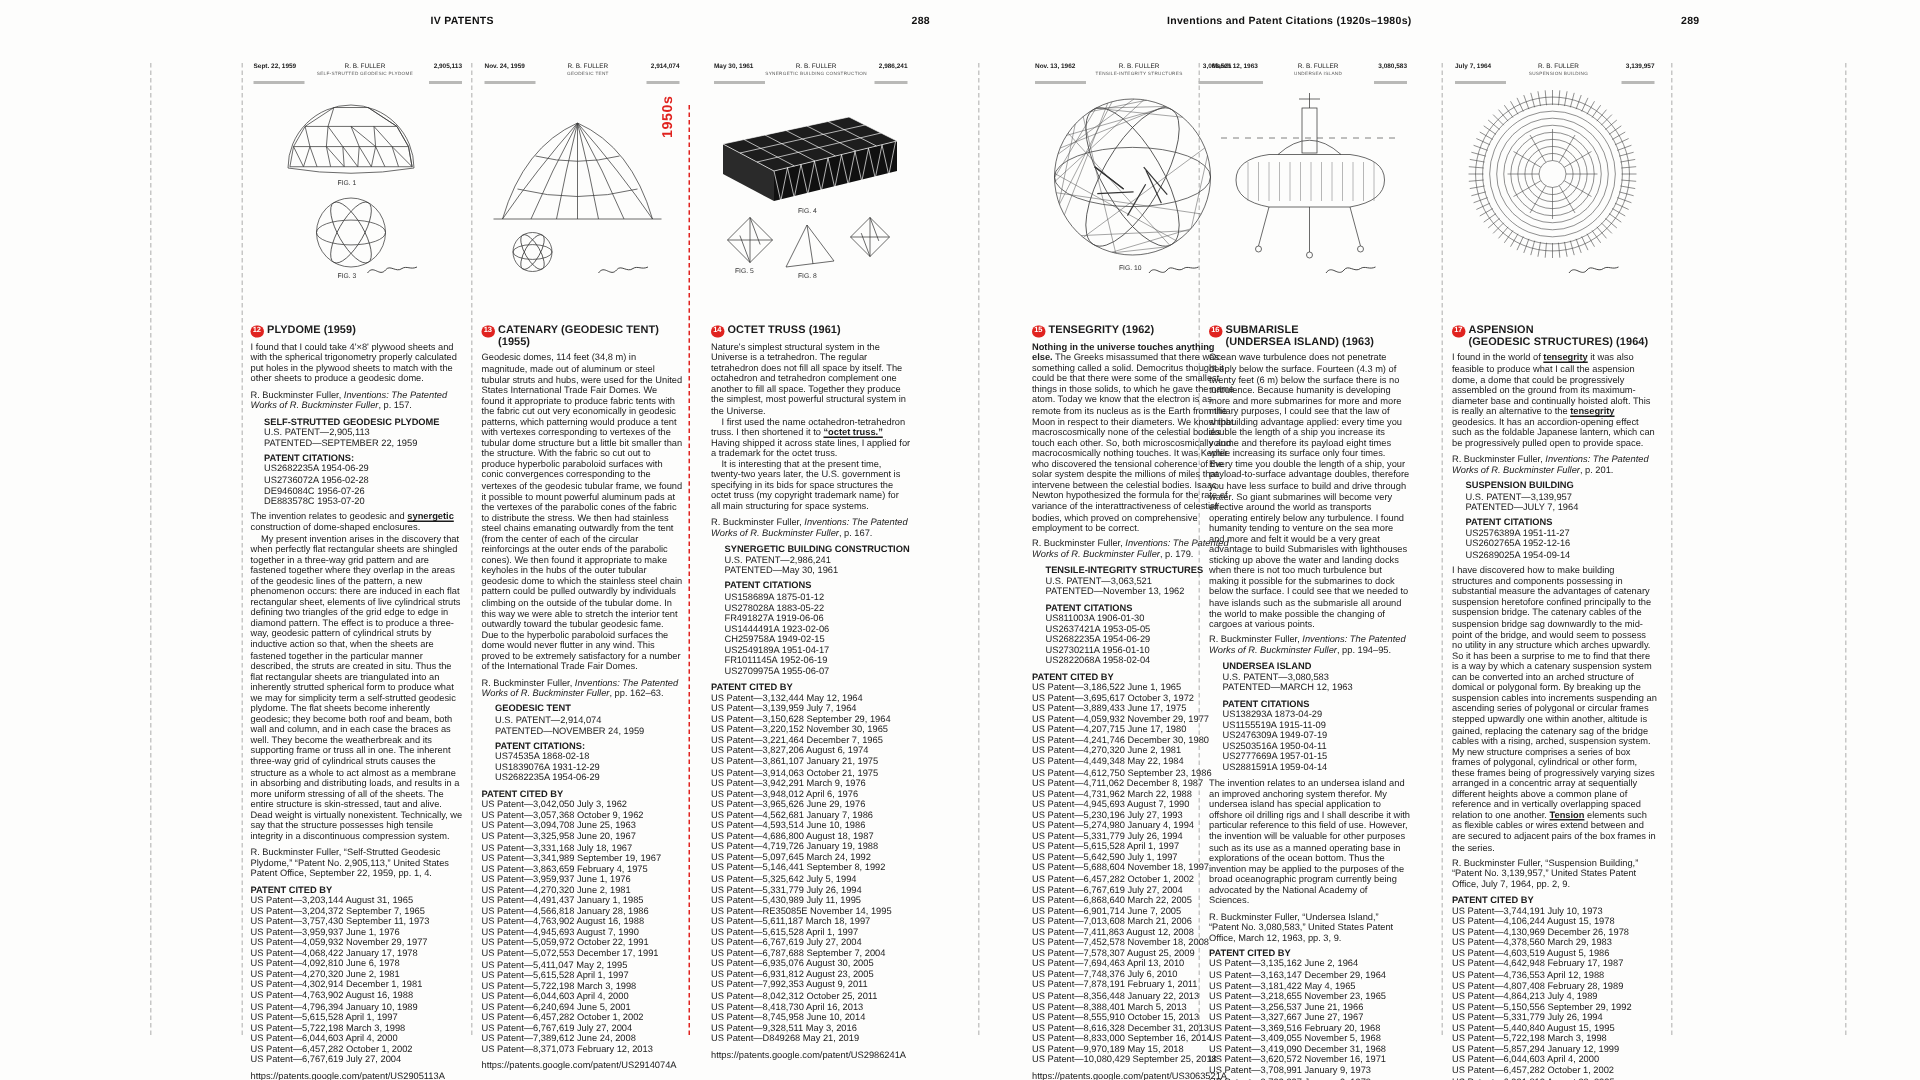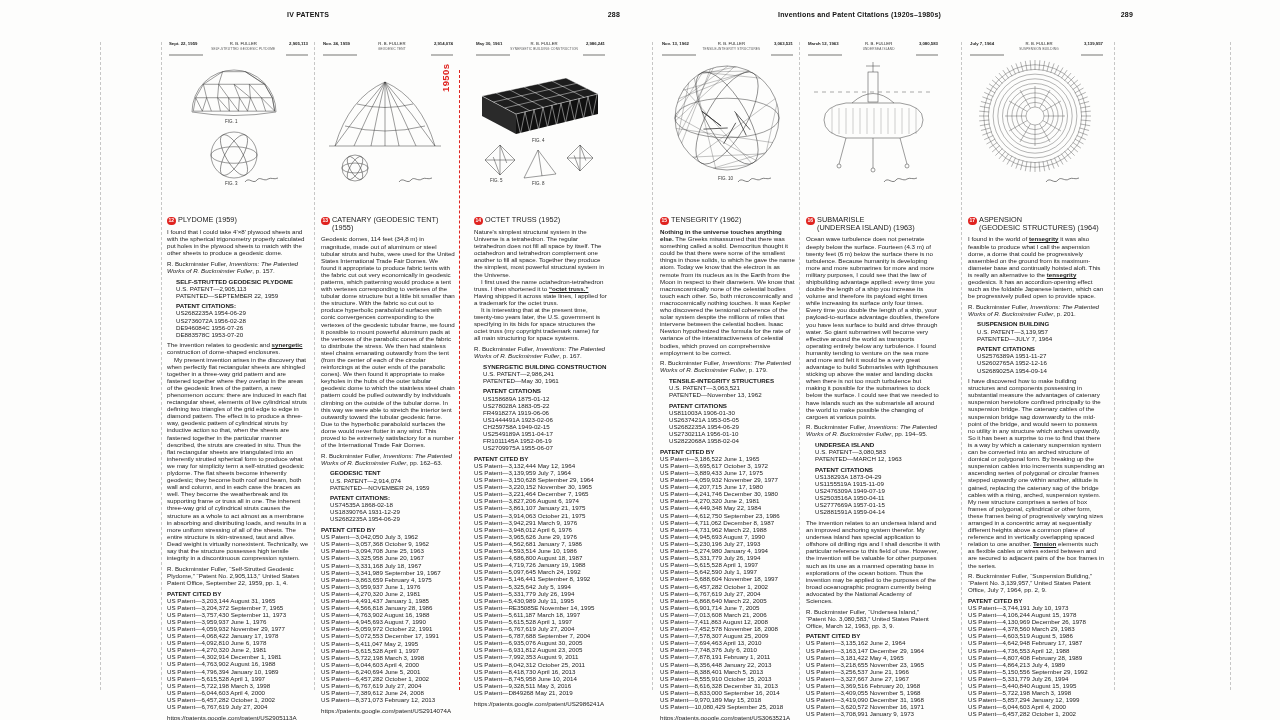--- a/index.html
+++ b/index.html
@@ -11,21 +11,21 @@
   .col{position:absolute;top:40px;font-size:6.2px;line-height:7.1px}
   .sheet{position:relative;height:172px;overflow:hidden}
   .sheet-head{display:flex;justify-content:space-between;align-items:flex-start;font-size:4.3px;line-height:4.8px;color:#222;padding:2px 2px 0 2px}
   .sh-date,.sh-num{font-weight:bold;white-space:nowrap}
   .sh-mid{text-align:center;flex:1;padding:0 3px}
   .sh-title{font-size:3.1px;color:#555;letter-spacing:.2px}
   .sheet-sub{display:flex;justify-content:space-between;padding:2px 2px 0 2px}
   .sheet-sub .bar{height:2px;background:#b9b9b7}
   .titlerow{position:relative;padding-left:11px;margin:4px 0 3px 0;min-height:9px}
   .badge{position:absolute;left:0;top:.5px;width:8.5px;height:8.5px;border-radius:50%;background:#e0231f;color:#fff;font-size:5px;font-weight:bold;display:flex;align-items:center;justify-content:center}
-  .ititle{font-size:7.3px;font-weight:normal;line-height:8.2px;letter-spacing:.05px}
+  .ititle{font-size:7.3px;font-weight:bold;line-height:8.2px;letter-spacing:.05px}
   .para{margin:0}
   .para.ind{text-indent:7px}
   .sec{margin-top:3.5px}
   .sr09{color:#222}
   .blockind{margin-left:9px}
   .pname{font-weight:bold}
   .cith{font-weight:bold}
   .citedh{font-weight:bold}
   .url{margin-top:4px;word-break:break-all}
   svg{display:block}
@@ -288,21 +288,21 @@
           <line x1="93" y1="102" x2="119" y2="102" stroke="#3a3a3a" fill="none" stroke-width="0.5"></line>
           <line x1="106" y1="89" x2="111.85" y2="104.6" stroke="#3a3a3a" fill="none" stroke-width="0.5"></line>
           <line x1="106" y1="115" x2="100.15" y2="99.4" stroke="#3a3a3a" fill="none" stroke-width="0.5"></line>
           <polygon points="64,94 50,122 82,118" stroke="#3a3a3a" fill="none" stroke-width="0.5"></polygon>
           <line x1="64" y1="94" x2="68" y2="120" stroke="#3a3a3a" fill="none" stroke-width="0.5"></line>
           <text x="16" y="126" font-size="4.5" fill="#333">FIG. 5</text>
           <text x="58" y="129" font-size="4.5" fill="#333">FIG. 8</text>
         </svg>
       </div>
     </div>
-    <div class="titlerow"><span class="badge">14</span><span class="ititle">OCTET TRUSS (1952)</span></div>
+    <div class="titlerow"><span class="badge">14</span><span class="ititle">OCTET TRUSS (1961)</span></div>
     <div class="para">Nature's simplest structural system in the Universe is a tetrahedron. The regular tetrahedron does not fill all space by itself. The octahedron and tetrahedron complement one another to fill all space. Together they produce the simplest, most powerful structural system in the Universe.</div>
     <div class="para ind">I first used the name octahedron-tetrahedron truss. I then shortened it to <span style="font-weight: bold; text-decoration: underline;">“octet truss.”</span> Having shipped it across state lines, I applied for a trademark for the octet truss.</div>
     <div class="para ind">It is interesting that at the present time, twenty-two years later, the U.S. government is specifying in its bids for space structures the octet truss (my copyright trademark name) for all main structuring for space systems.</div>
     <div class="sec sr09">R. Buckminster Fuller, <span style="font-style: italic;">Inventions: The Patented Works of R. Buckminster Fuller</span>, p. 167.</div>
     <div class="sec blockind">
       <div class="pname">SYNERGETIC BUILDING CONSTRUCTION</div>
       <div>U.S. PATENT—2,986,241</div>
       <div>PATENTED—May 30, 1961</div>
     </div>
     <div class="sec blockind">
@@ -347,21 +347,21 @@
       <div>US Patent—6,931,812 August 23, 2005</div>
       <div>US Patent—7,992,353 August 9, 2011</div>
       <div>US Patent—8,042,312 October 25, 2011</div>
       <div>US Patent—8,418,730 April 16, 2013</div>
       <div>US Patent—8,745,958 June 10, 2014</div>
       <div>US Patent—9,328,511 May 3, 2016</div>
       <div>US Patent—D849268 May 21, 2019</div>
     </div>
     <div class="url">https://patents.google.com/patent/US2986241A</div>
   </div>
-<div class="col" style="left:660px;width:135px">
+<div class="col" style="left:688px;width:135px">
     <div class="sheet">
       <div class="sheet-head">
         <span class="sh-date">Nov. 13, 1962</span>
         <span class="sh-mid"><span class="sh-inv">R. B. FULLER</span><br><span class="sh-title">TENSILE-INTEGRITY STRUCTURES</span></span>
         <span class="sh-num">3,063,521</span>
       </div>
       <div class="sheet-sub">
         <span class="bar" style="width: 34px;"></span>
         <span class="bar" style="width: 22px;"></span>
       </div>

